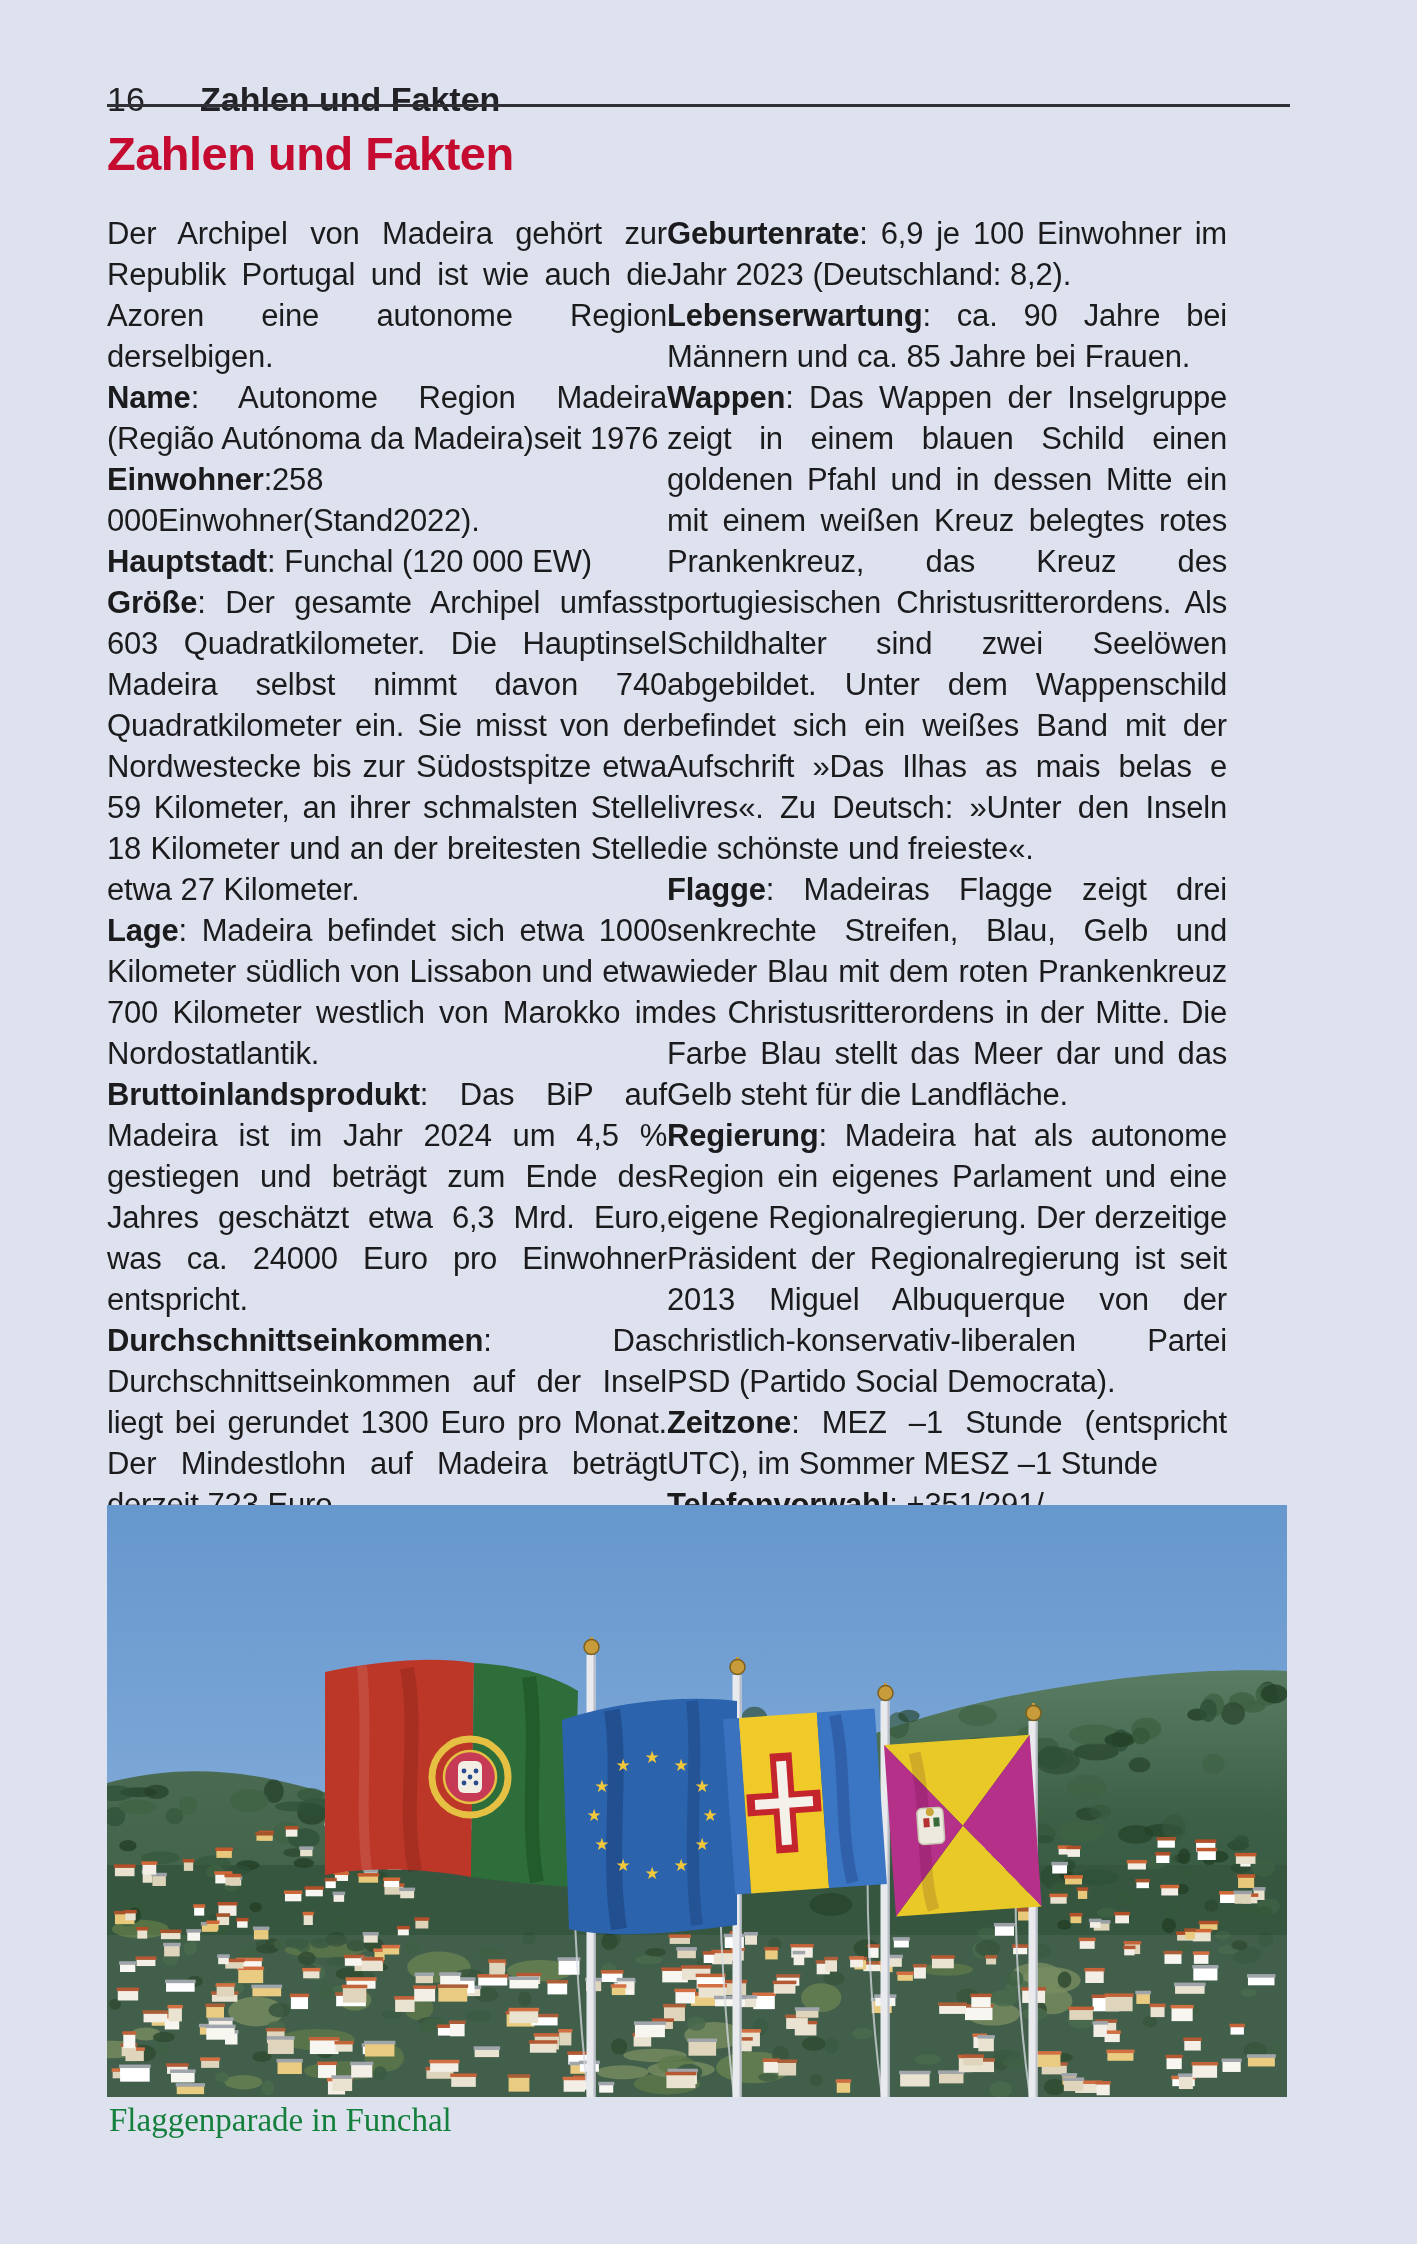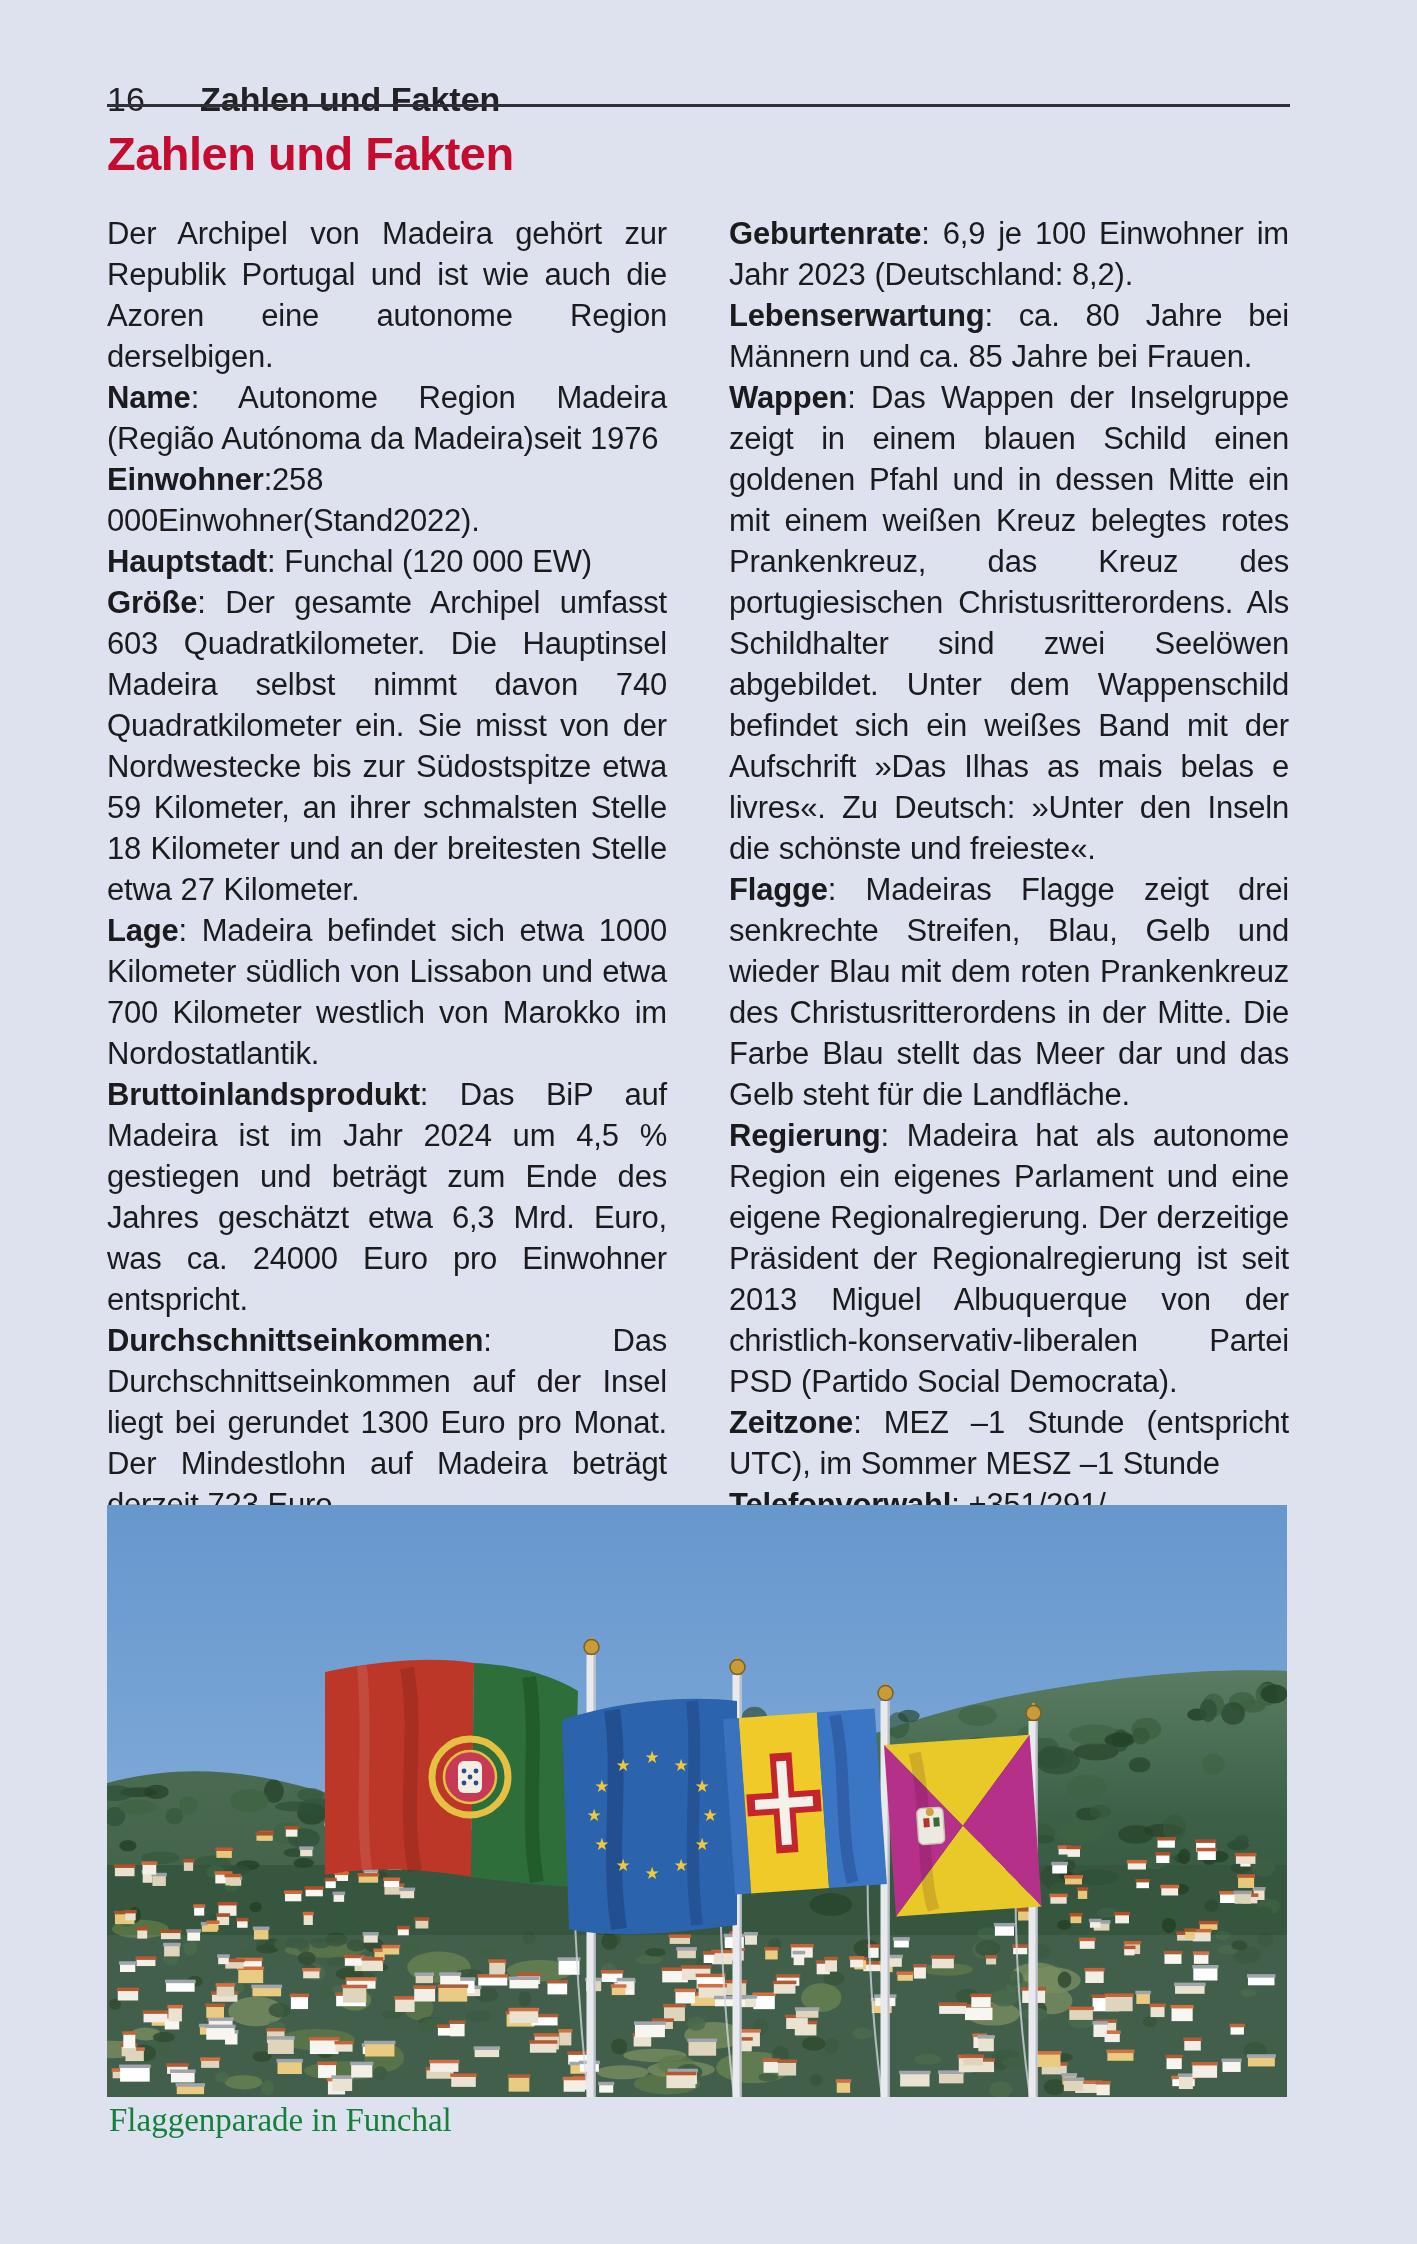--- a/index.html
+++ b/index.html
@@ -12,21 +12,21 @@
   }
   .page{position:absolute;inset:0;}
   .runhead{position:absolute;left:107px;top:64px;width:1183px;font-size:34px;line-height:38px;color:#222226;}
   .runhead .pagenum{display:inline-block;width:93px;font-weight:400;margin-top:16px;}
   .runhead .runtitle{font-weight:700;}
   .header-rule{position:absolute;left:107px;top:104px;width:1183px;height:3px;background:#303036;}
   .section-title{
     position:absolute;left:107px;top:126px;margin:0;
     font-size:47px;font-weight:700;color:#c50b30;letter-spacing:-.5px;
   }
-  .cols{position:absolute;left:107px;top:213px;width:1183px;display:flex;gap:62px;}
+  .cols{position:absolute;left:107px;top:213px;width:1183px;display:flex;}
   .col{width:560px;font-size:31px;line-height:41px;text-align:justify;
        hyphens:auto;-webkit-hyphens:auto;word-spacing:.5px;letter-spacing:-.2px;}
   .col p{margin:0;}
   .col b{font-weight:700;}
   .photo{position:absolute;left:107px;top:1505px;width:1180px;height:592px;overflow:hidden;margin:0;}
   .photo svg{display:block;}
   .caption{
     position:absolute;left:109px;top:2102px;
     font-family:"Liberation Serif",serif;
     font-size:33px;color:#15803d;
@@ -51,21 +51,21 @@
         <p><b>Einwohner</b><span>:258 000Einwohner(Stand2022).</span></p>
         <p><b>Hauptstadt</b><span>: Funchal (120 000 EW)</span></p>
         <p><b>Größe</b><span>: Der gesamte Archipel umfasst 603 Quadratkilometer. Die Hauptinsel Madeira selbst nimmt davon 740 Quadratkilometer ein. Sie misst von der Nordwestecke bis zur Südostspitze etwa 59 Kilometer, an ihrer schmalsten Stelle 18 Kilometer und an der breitesten Stelle etwa 27 Kilometer.</span></p>
         <p><b>Lage</b><span>: Madeira befindet sich etwa 1000 Kilometer südlich von Lissabon und etwa 700 Kilometer westlich von Marokko im Nordostatlantik.</span></p>
         <p><b>Bruttoinlandsprodukt</b><span>: Das BiP auf Madeira ist im Jahr 2024 um 4,5 % gestiegen und beträgt zum Ende des Jahres geschätzt etwa 6,3 Mrd. Euro, was ca. 24000 Euro pro Einwohner entspricht.</span></p>
         <p><b>Durchschnittseinkommen</b><span>: Das Durchschnittseinkommen auf der Insel liegt bei gerundet 1300 Euro pro Monat. Der Mindestlohn auf Madeira beträgt derzeit 723 Euro.</span></p>
         <p><b>Wichtige Wirtschaftszweige</b><span>: Tourismus; Groß- und Einzelhandel sowie Reparatur von Kraftfahrzeugen; Industrie, Bau, Energie und Wasserwirtschaft</span></p>
       </div>
     <div class="col" id="col-right">
         <p><b>Geburtenrate</b><span>: 6,9 je 100 Einwohner im Jahr 2023 (Deutschland: 8,2).</span></p>
-        <p><b>Lebenserwartung</b><span>: ca. 80 Jahre bei Männern und ca. 85 Jahre bei Frauen.</span></p>
+        <p><b>Lebenserwartung</b><span>: ca. 90 Jahre bei Männern und ca. 85 Jahre bei Frauen.</span></p>
         <p><b>Wappen</b><span>: Das Wappen der Inselgruppe zeigt in einem blauen Schild einen goldenen Pfahl und in dessen Mitte ein mit einem weißen Kreuz belegtes rotes Prankenkreuz, das Kreuz des portugiesischen Christusritterordens. Als Schildhalter sind zwei Seelöwen abgebildet. Unter dem Wappenschild befindet sich ein weißes Band mit der Aufschrift »Das Ilhas as mais belas e livres«. Zu Deutsch: »Unter den Inseln die schönste und freieste«.</span></p>
         <p><b>Flagge</b><span>: Madeiras Flagge zeigt drei senkrechte Streifen, Blau, Gelb und wieder Blau mit dem roten Prankenkreuz des Christusritterordens in der Mitte. Die Farbe Blau stellt das Meer dar und das Gelb steht für die Landfläche.</span></p>
         <p><b>Regierung</b><span>: Madeira hat als autonome Region ein eigenes Parlament und eine eigene Regionalregierung. Der derzeitige Präsident der Regionalregierung ist seit 2013 Miguel Albuquerque von der christlich-konservativ-liberalen Partei PSD (Partido Social Democrata).</span></p>
         <p><b>Zeitzone</b><span>: MEZ –1 Stunde (entspricht UTC), im Sommer MESZ –1 Stunde</span></p>
         <p><b>Telefonvorwahl</b><span>: +351/291/</span></p>
       </div>
   </div>
 
   <figure class="photo">
     <svg id="photo-svg" viewBox="0 0 1180 592" width="1180" height="592">

